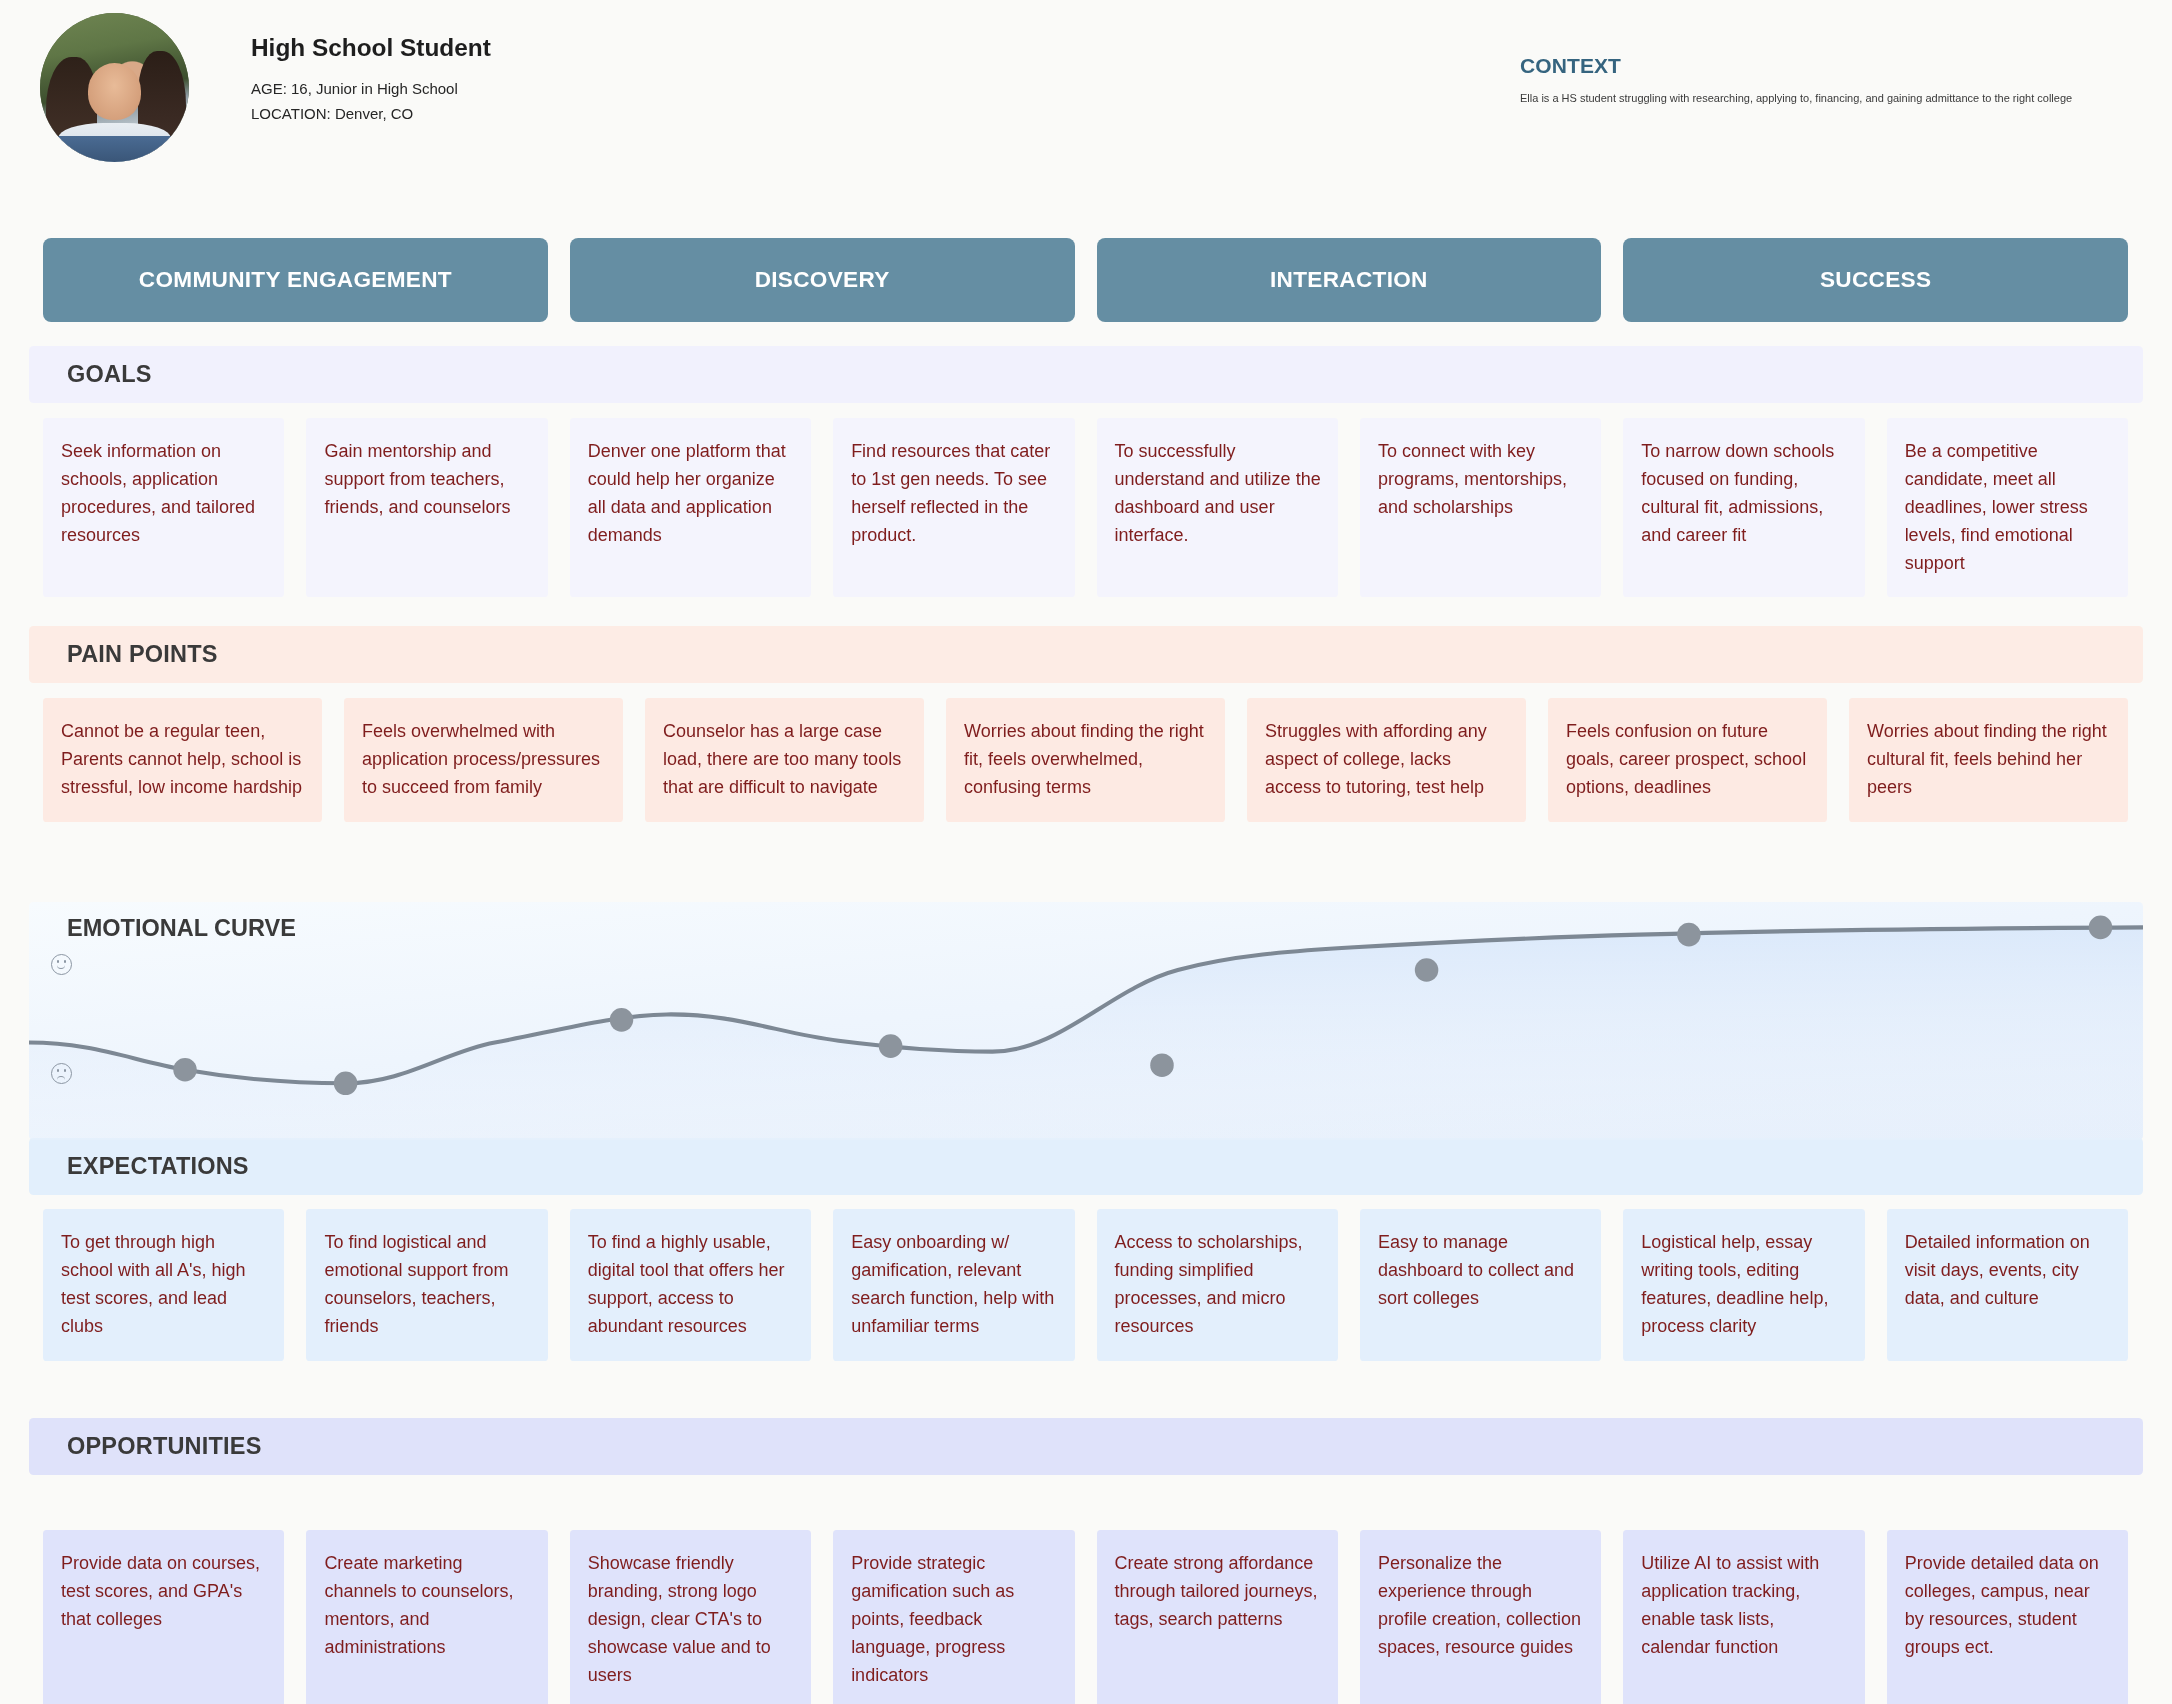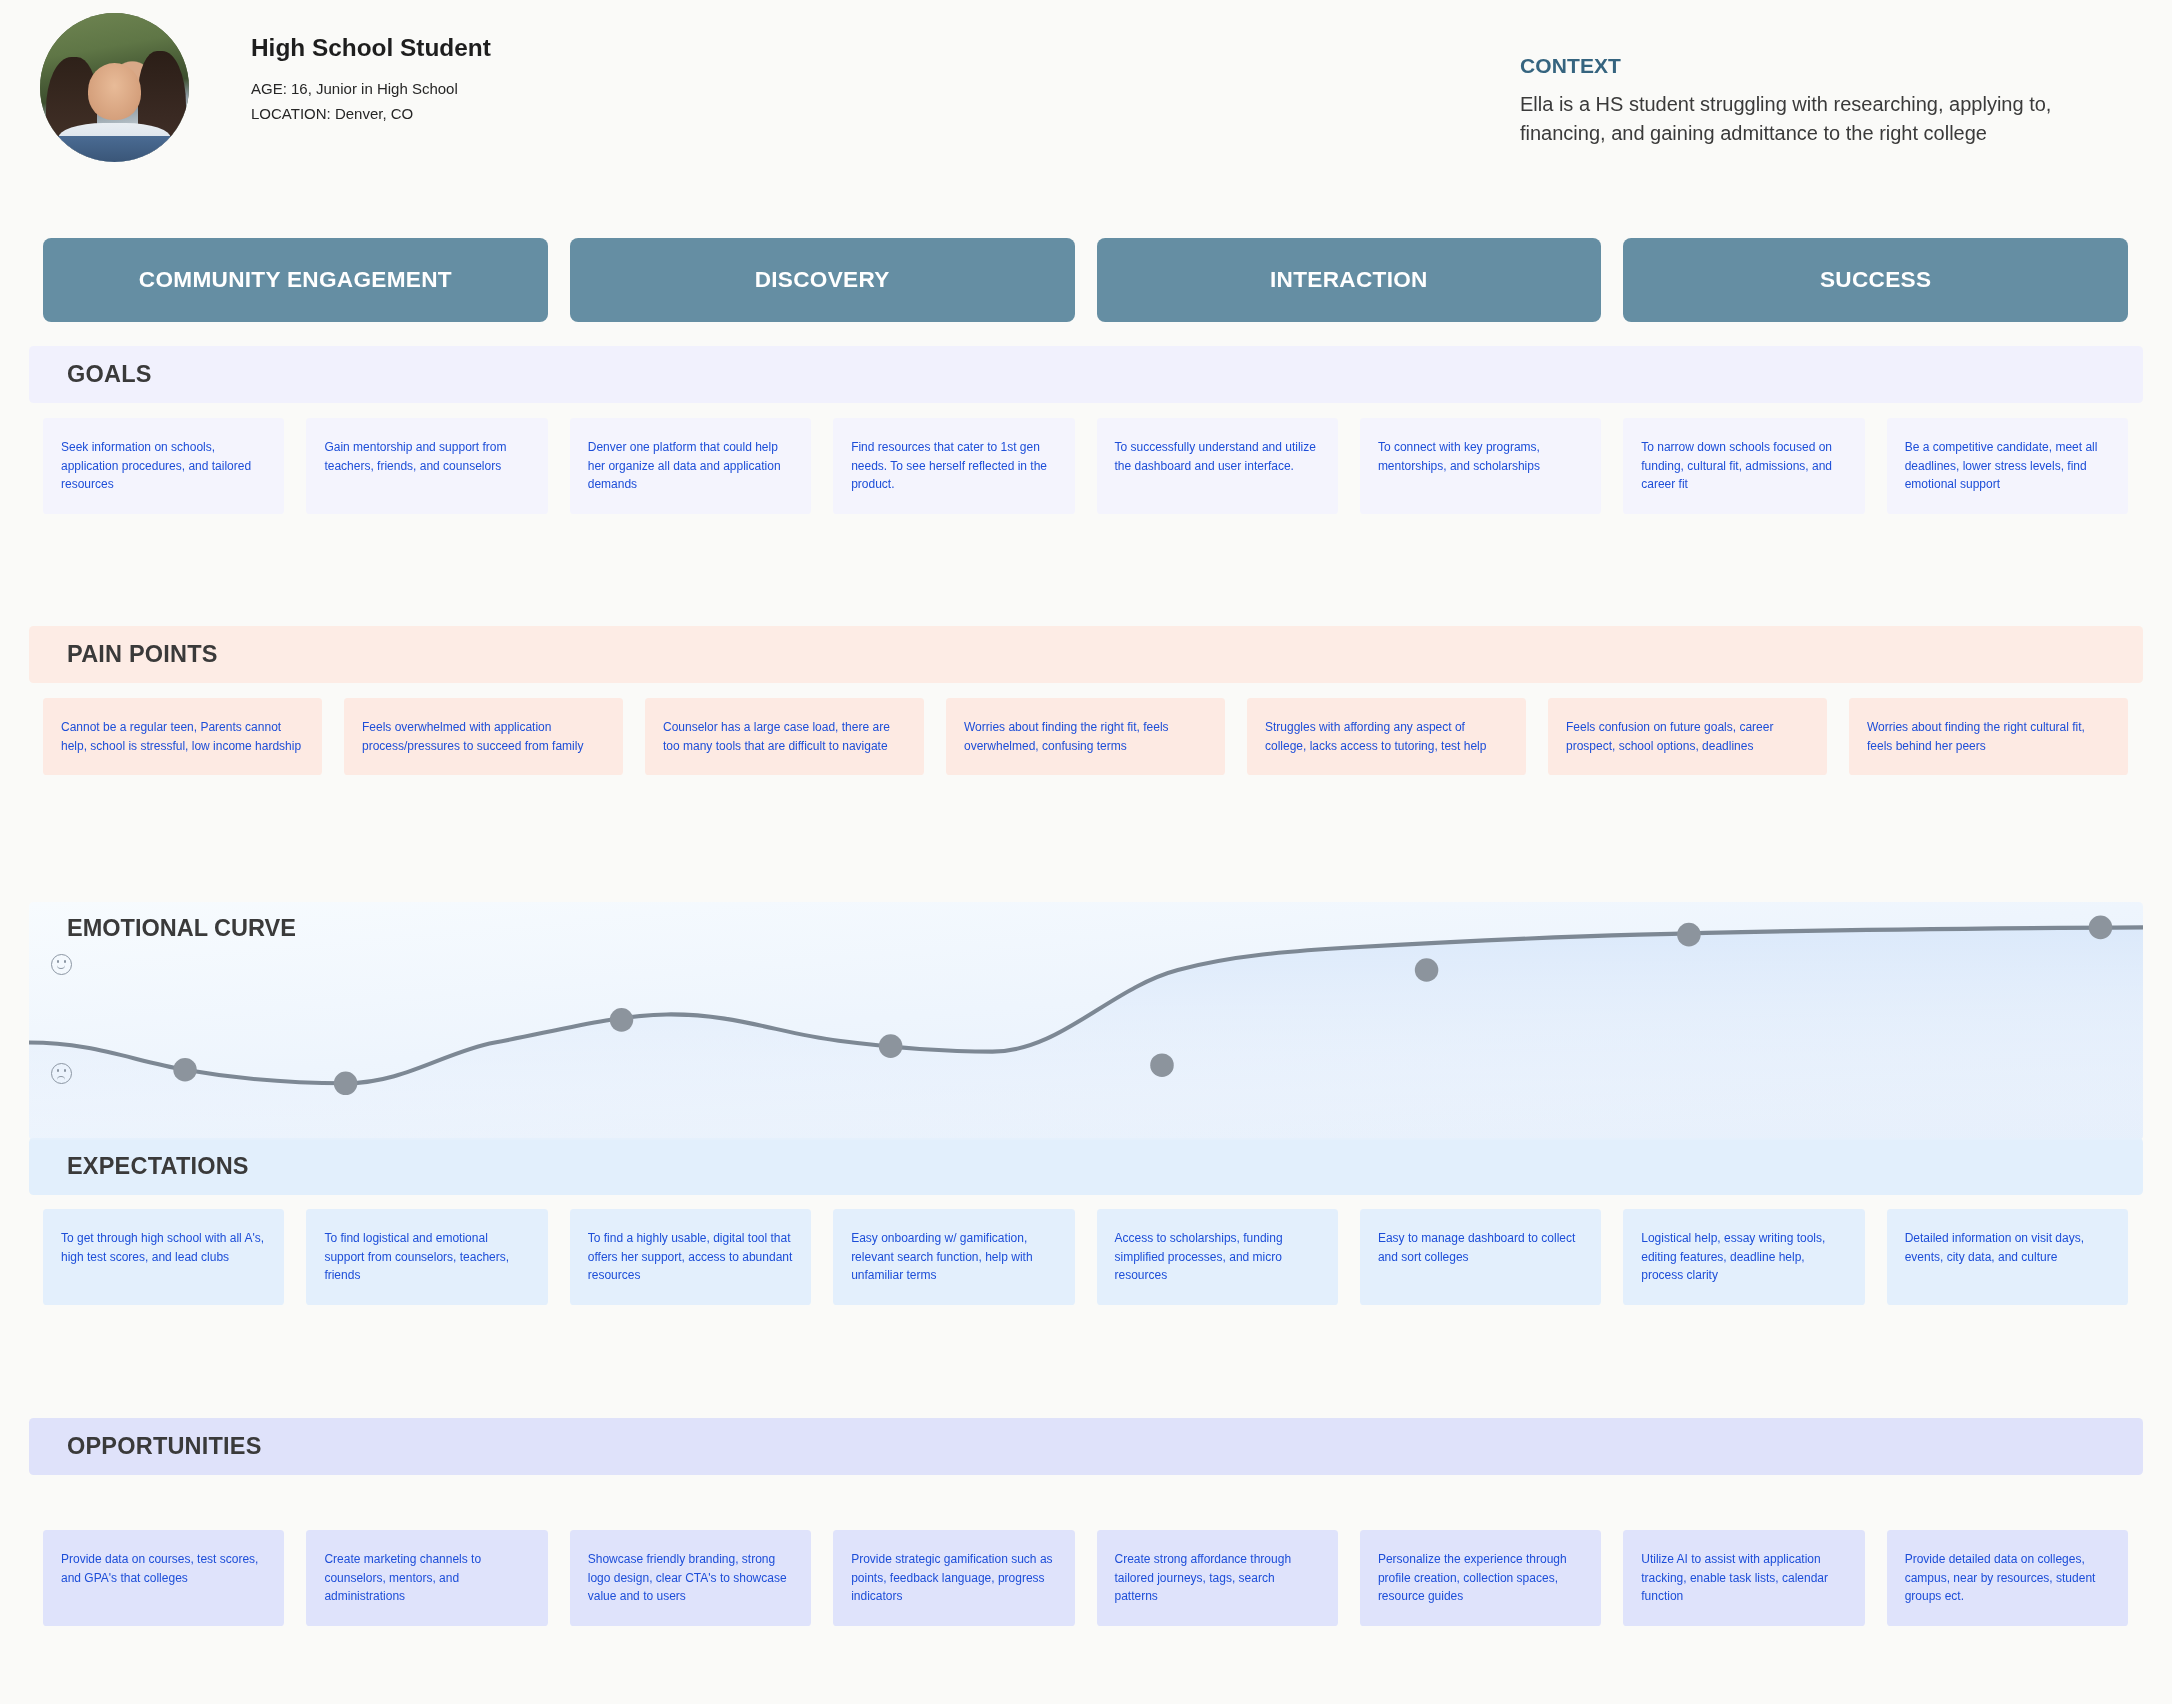--- a/index.html
+++ b/index.html
@@ -101,21 +101,21 @@
     left: 1520px; top: 54px;
     width: 588px;
   }
   .context-title {
     font-size: 21px;
     font-weight: 700;
     color: #35647f;
     letter-spacing: 0.1px;
   }
   .context-body {
-    font-size: 20px;
+    font-size: 11px;
     color: #3a3a3a;
     line-height: 1.48;
     margin-top: 11.8px;
   }
 
   
   .phases {
     position: absolute;
     left: 43px; top: 238px;
     width: 2085px;
@@ -158,23 +158,23 @@
     position: absolute;
     left: 43px;
     width: 2085px;
     display: flex;
     gap: 22px;
   }
   .card {
     flex: 1 1 0;
     border-radius: 3.6px;
     padding: 20px 17px 20px 18px;
-    font-size: 12px;
+    font-size: 18px;
     line-height: 1.55;
-    color: #1d4ed8;
+    color: #7f1d1d;
   }
 
   
   .goals-band      { background: #f1f1fd; }
   .goals-card      { background: #f4f4fd; }
   .pain-band       { background: #fdece5; }
   .pain-card       { background: #fdeae3; }
   .expect-band     { background: #e2effc; }
   .expect-card     { background: #e3effc; }
   .opp-band        { background: #dfe2fa; }

